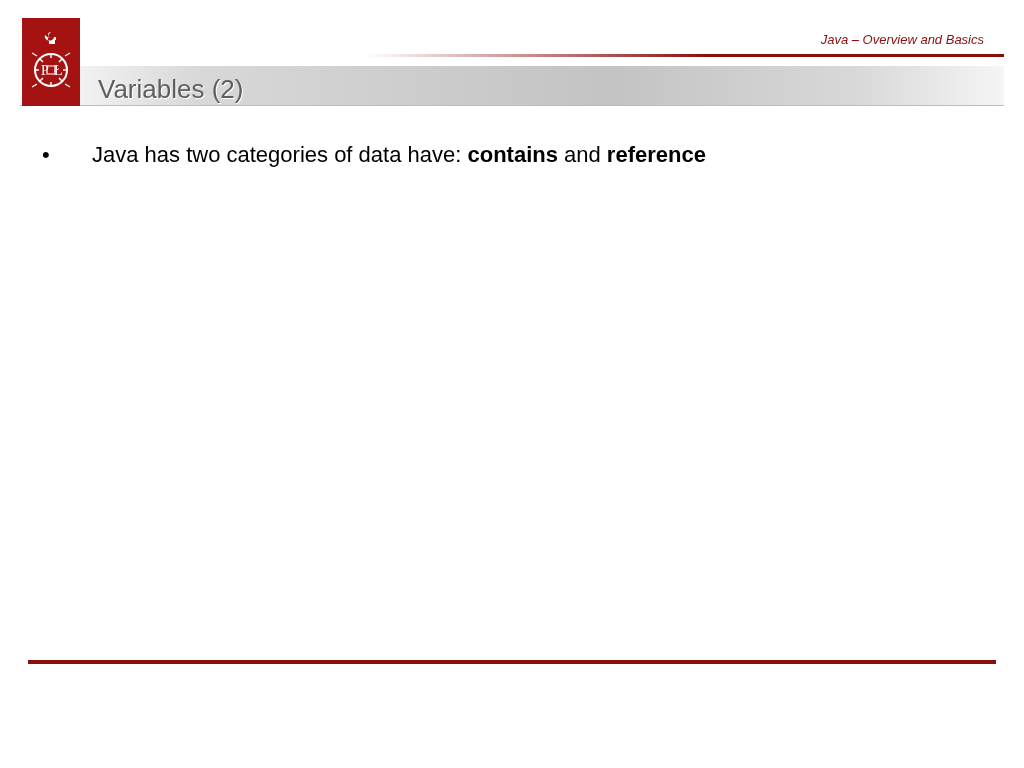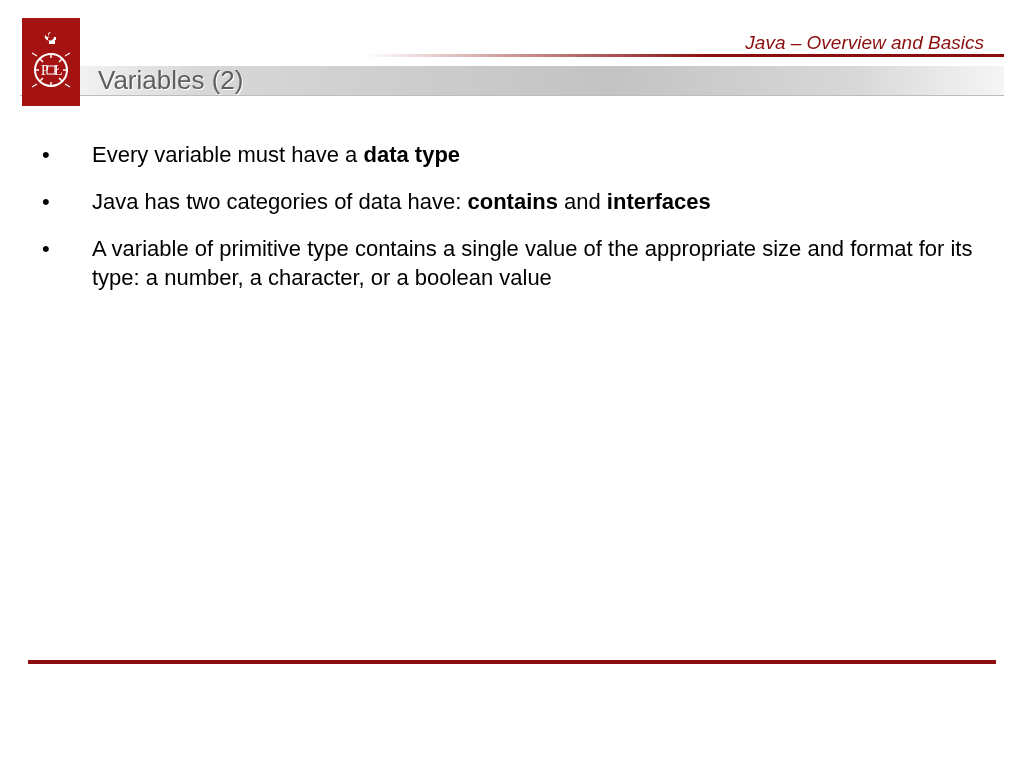--- a/index.html
+++ b/index.html
@@ -10,21 +10,21 @@
     background: #fff;
     position: relative;
     overflow: hidden;
   }
   .header-subtitle {
     position: absolute;
     top: 32px;
     right: 40px;
     color: #8a0e0e;
     font-style: italic;
-    font-size: 19px;
+    font-size: 13px;
     text-align: right;
   }
   .top-rule {
     position: absolute;
     top: 54px;
     left: 20px;
     right: 20px;
     height: 3px;
     background: linear-gradient(to right, #ffffff 0%, #ffffff 35%, #8a0e0e 70%, #8a0e0e 100%);
   }
@@ -42,30 +42,30 @@
     display: flex;
     align-items: center;
     justify-content: center;
   }
   .logo-inner svg { display:block; }
   .title-band {
     position: absolute;
     top: 66px;
     left: 20px;
     right: 20px;
-    height: 30px;
+    height: 40px;
     background: linear-gradient(to right,
       #ffffff 0%,
       #d8d8d8 18%,
       #c3c3c3 60%,
       #d8d8d8 85%,
       #f5f5f5 100%);
     border-bottom: 1px solid #bdbdbd;
     display: flex;
-    align-items: center;
+    align-items: flex-end;
   }
   .title-band .title-text {
     margin-left: 78px;
     font-size: 26px;
     color: #5e5e5e;
     text-shadow: 1px 1px 0 #ffffff;
   }
   .content {
     position: absolute;
     top: 140px;
@@ -121,19 +121,17 @@
         <path d="M21 40 h8 v8 h-8 z" fill="none" stroke="#fff" stroke-width="1.2"></path>
         <path d="M25 28 v4 M25 56 v4 M9 44 h4 M37 44 h4 M14 33 l3 3 M33 52 l3 3 M14 55 l3 -3 M33 36 l3 -3" stroke="#fff" stroke-width="1.5"></path>
         <path d="M11 30 l-5 -3 M39 30 l5 -3 M11 58 l-5 3 M39 58 l5 3" stroke="#fff" stroke-width="1.2"></path>
       </g>
     </svg>
   </div>
 </div>
 
 <div class="content">
   <ul id="bullet-list">
-      <li><span>Every variable must have a </span><b>data type</b></li>
-      <li><span>Java has two categories of data have: </span><b>contains</b><span> and </span><b>interfaces</b></li>
-      <li><span>A variable of primitive type contains a single value of the appropriate size and format for its type: a number, a character, or a boolean value</span></li>
+      <li><span>Java has two categories of data have: </span><b>contains</b><span> and </span><b>reference</b></li>
     </ul>
 </div>
 
 <div class="bottom-rule"></div>
 
 </body></html>

